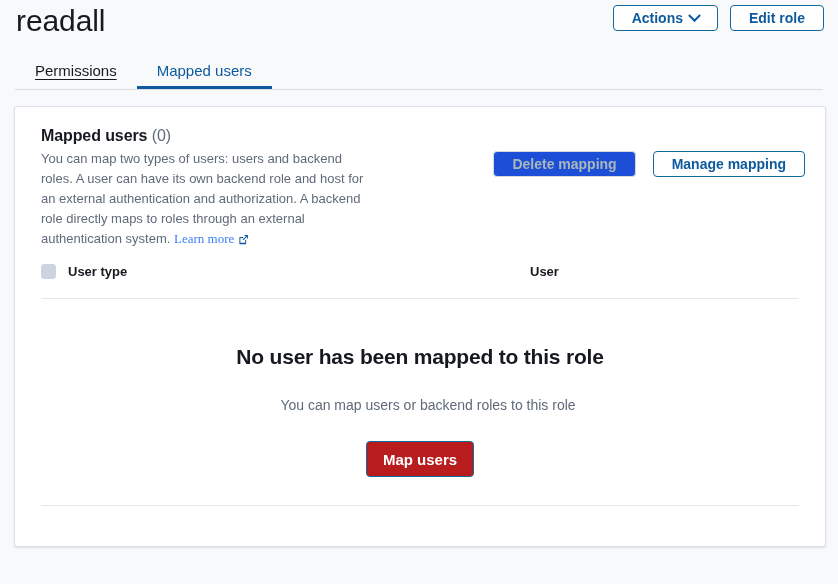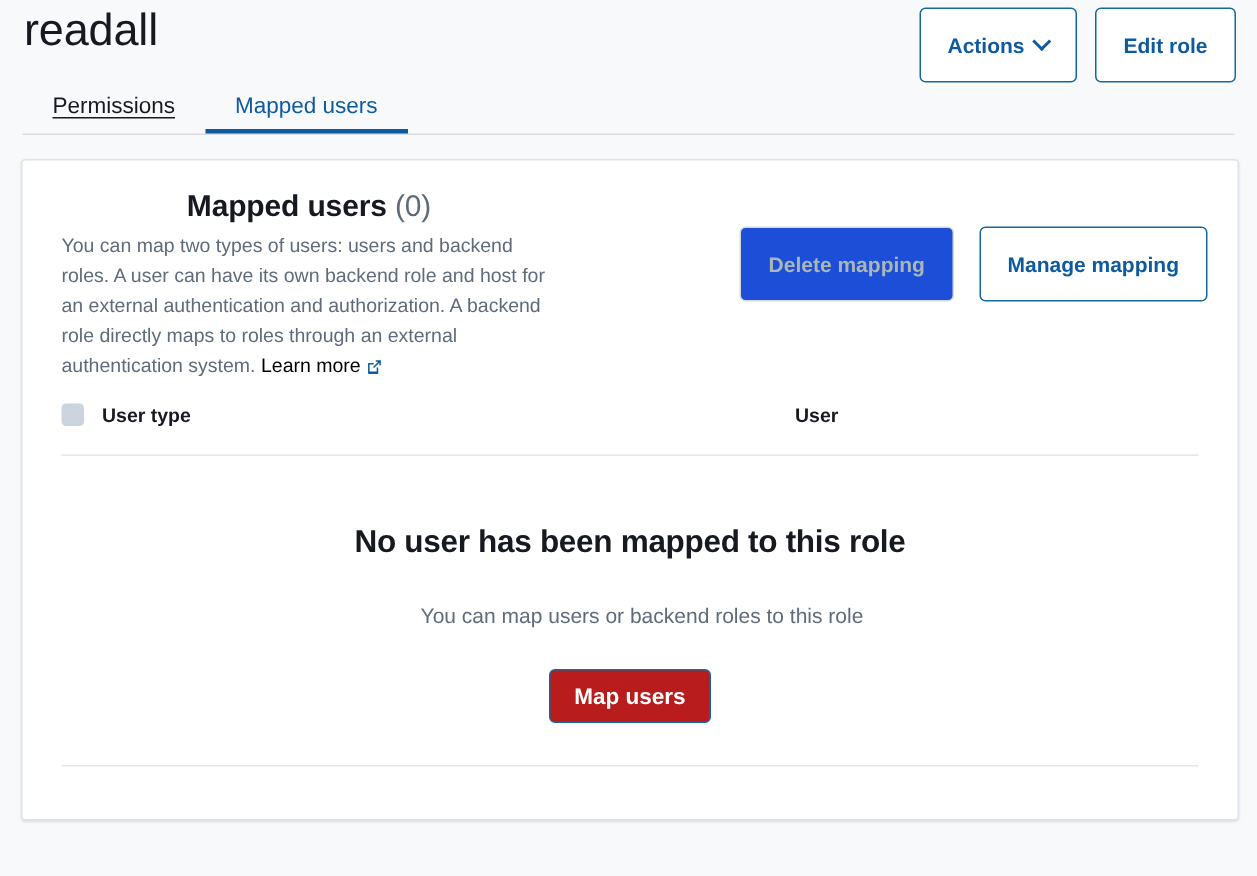--- a/index.html
+++ b/index.html
@@ -47,21 +47,21 @@
     font-size: 14px;
     line-height: 1;
     border-radius: 4px;
     cursor: pointer;
     white-space: nowrap;
     display: inline-flex;
     align-items: center;
     justify-content: center;
     gap: 7px;
     padding: 0 18px;
-    height: 50px;
+    height: 26px;
     background: #ffffff;
     border: 1px solid #15689e;
     color: #0d5a9e;
     font-weight: 700;
   }
   .btn-primary {
     background: #b91c1c;
     border-color: #15689e;
     color: #ffffff;
   }
@@ -138,42 +138,42 @@
 
   .card-head {
     position: relative;
     padding: 20px 26px 0 26px;
     min-height: 140px;
   }
   .card-head-left {
     max-width: 330px;
   }
   .card-title {
-    font-size: 20px;
+    font-size: 16px;
     font-weight: 700;
     color: #16191f;
     margin: 0 0 4px 0;
     letter-spacing: -0.1px;
-    text-align: center;
   }
   .card-title .count {
     font-weight: 400;
     color: #5f6b7a;
   }
   .card-desc {
     font-size: 13px;
     line-height: 20px;
     color: #5f6b7a;
     margin: 0;
   }
   .learn-more {
-    color: #000000;
+    color: #3b82f6;
     text-decoration: none;
     cursor: pointer;
     white-space: nowrap;
+    font-family: Liberation Serif, serif;
   }
   .ext-icon {
     display: inline-block;
     vertical-align: -2px;
     margin-left: 4px;
   }
   .card-head-actions {
     position: absolute;
     right: 20px;
     top: 44px;

